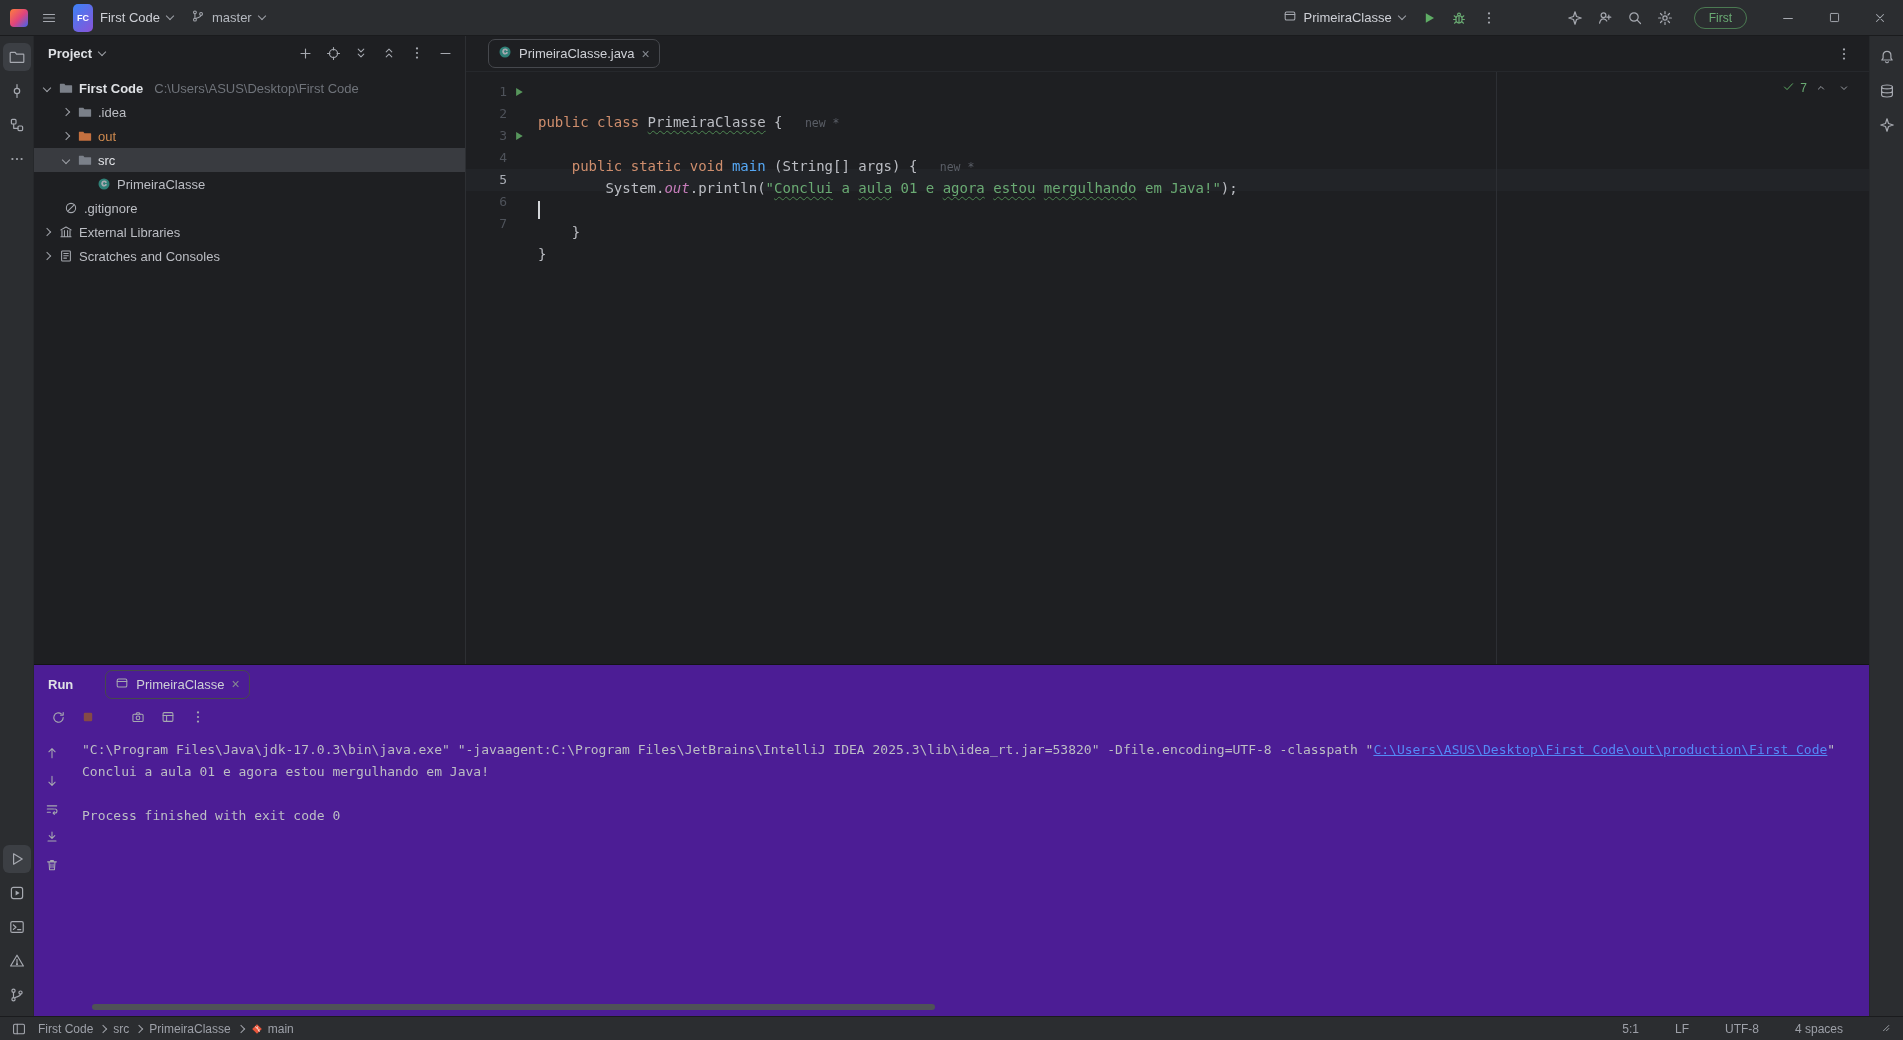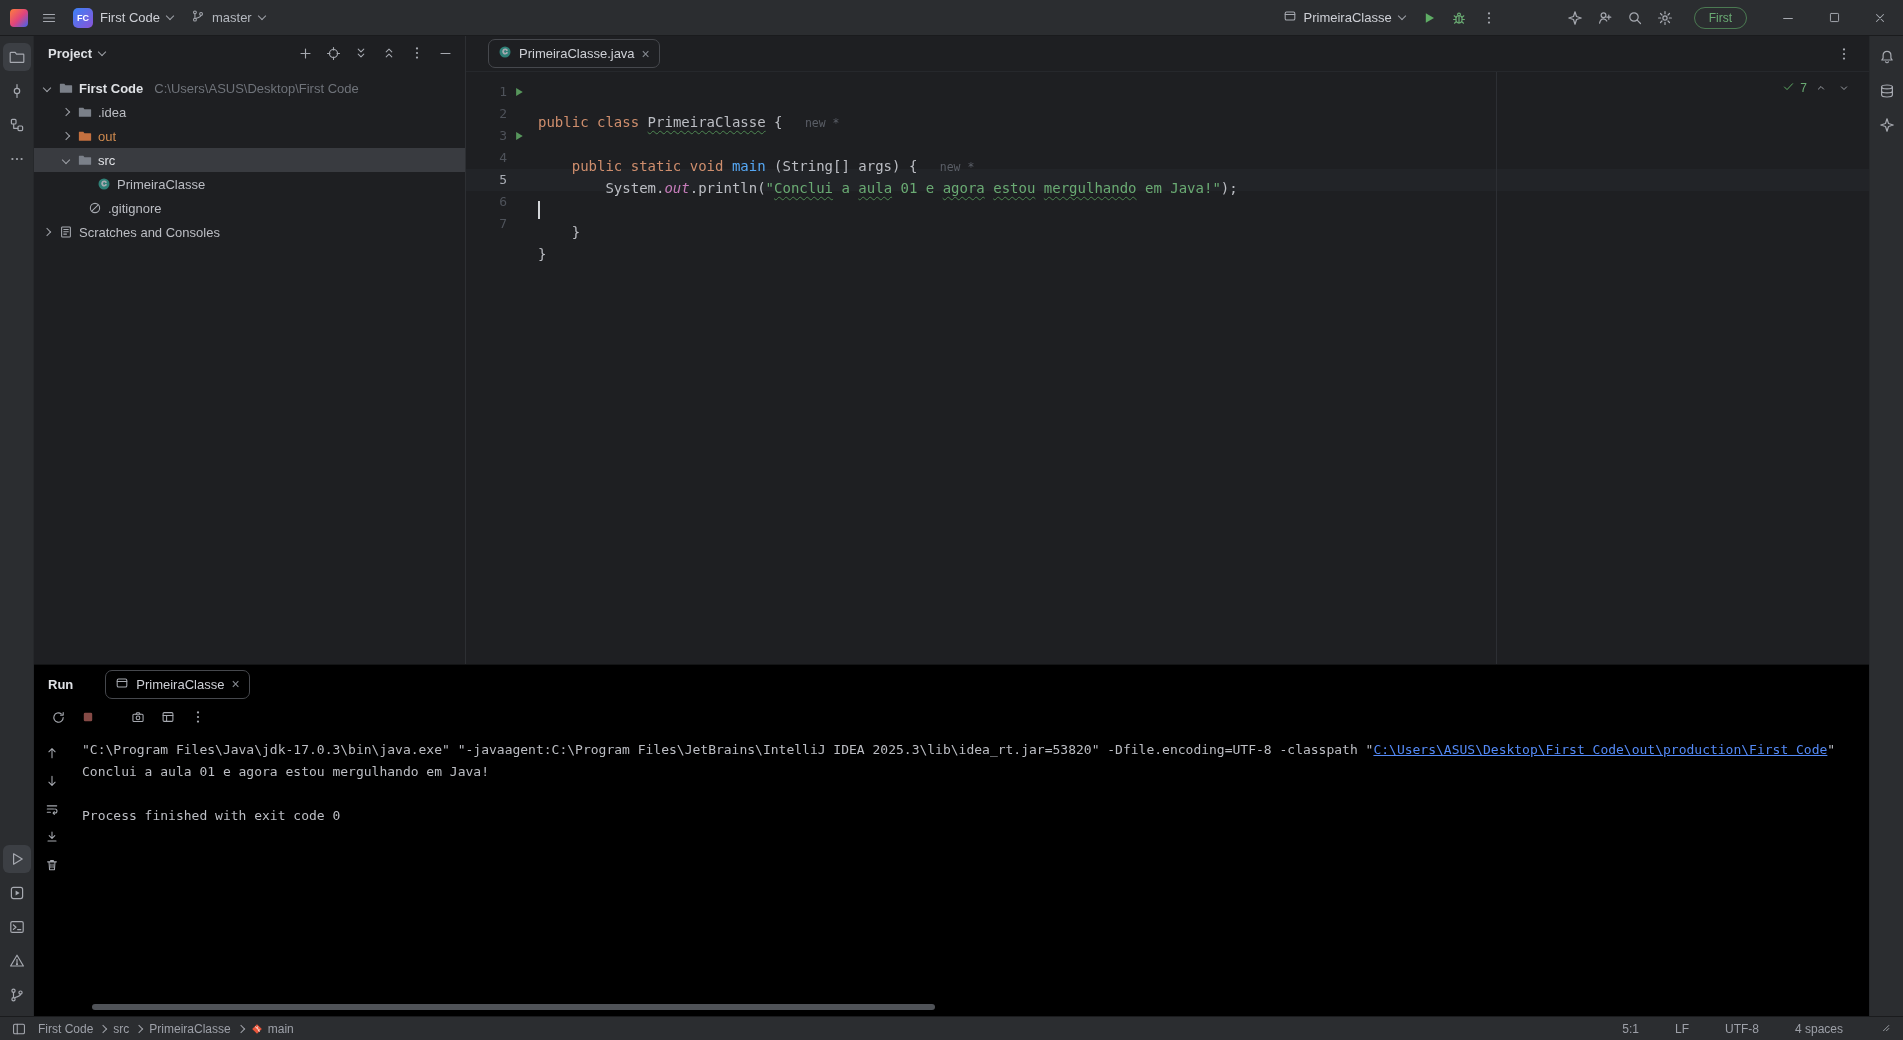--- a/index.html
+++ b/index.html
@@ -10,21 +10,21 @@
   
   .titlebar { height:36px; flex:none; background:#2b2d30; display:flex; align-items:center;
     padding-left:10px; border-bottom:1px solid #1a1b1d; }
   .logo { width:18px; height:18px; border-radius:4px; flex:none;
     background:linear-gradient(135deg,#ff7e3d,#e0447c 52%,#3e63f0); margin-right:6px; }
   .icon-btn { width:30px; height:30px; border:none; background:transparent; border-radius:6px;
     display:flex; align-items:center; justify-content:center; flex:none; }
   .widget { display:flex; align-items:center; gap:7px; padding:4px 9px; border:none; background:transparent;
     border-radius:6px; color:#ced0d6; font-size:13px; }
   .widget .dim { color:#b4b8bf; }
-  .fc-badge { width:20px; height:20px; border-radius:5px; background:linear-gradient(135deg,#3b82f6,#8a53d8);
+  .fc-badge { width:20px; height:28px; border-radius:5px; background:linear-gradient(135deg,#3b82f6,#8a53d8);
     color:#fff; font-size:9px; font-weight:bold; display:flex; align-items:center; justify-content:center; }
   .chev { width:6px; height:6px; border-right:1.3px solid #9ea1a8; border-bottom:1.3px solid #9ea1a8;
     display:inline-block; transform:rotate(45deg); margin-top:-3px; }
   .chev.right { transform:rotate(-45deg); margin:0; }
   .tb-right { margin-left:auto; display:flex; align-items:center; }
   .tb-spacer { width:56px; }
   .trial { border:1px solid #4b7a52; color:#6aab73; font-size:12px; padding:3px 14px; border-radius:20px;
     margin:0 18px 0 14px; background:transparent; }
   .win-btn { width:46px; height:36px; border:none; background:transparent; display:flex;
     align-items:center; justify-content:center; }
@@ -89,21 +89,21 @@
   .field { color:#c77dbb; font-style:italic; }
   .str { color:#6aab73; }
   .typo { text-decoration:underline wavy #4e8752 1px; text-underline-offset:3px; }
   .inlay { color:#5a5e66; font-size:11.5px; margin-left:14px; font-family:"DejaVu Sans Mono",monospace; }
   .caret { position:absolute; left:0; top:2px; width:1.6px; height:18px; background:#d4d6da; }
   .inspections { position:absolute; top:7px; right:16px; display:flex; align-items:center; gap:5px;
     font-size:12px; color:#6aab73; }
   .inspections .icon-btn { width:18px; height:18px; }
 
   
-  .run-panel { flex:1; min-height:0; background:#000000; border-top:1px solid #131415;
+  .run-panel { flex:1; min-height:0; background:#4c1d95; border-top:1px solid #131415;
     display:flex; flex-direction:column; }
   .run-header { height:38px; flex:none; display:flex; align-items:center; padding-left:14px; }
   .run-title { font-size:13px; font-weight:bold; color:#dfe1e5; margin-right:32px; }
   .run-toolbar-h { height:28px; flex:none; display:flex; align-items:center; gap:6px; padding-left:12px; }
   .run-toolbar-h .gap { width:14px; }
   .run-toolbar-h .icon-btn, .run-toolbar-v .icon-btn { width:24px; height:24px; }
   .run-body { flex:1; position:relative; min-height:0; }
   .run-toolbar-v { position:absolute; left:6px; top:10px; display:flex; flex-direction:column; gap:4px; }
   .console-wrap { position:absolute; left:48px; right:0; top:0; bottom:0; overflow:hidden; }
   .console { font-family:"DejaVu Sans Mono",monospace; font-size:13px; line-height:22px; padding-top:8px;
@@ -368,29 +368,38 @@
               <div class="tree-row" style="padding-left: 48px;">
                 <span class="tchev none"></span>
                 <span class="ticon">
                   <svg width="14" height="14" viewBox="0 0 16 16" fill="none" stroke="#a6a9b0" stroke-width="1.2" stroke-linecap="round" stroke-linejoin="round">
                     <circle cx="8" cy="8" r="6.3" fill="#2f8077" stroke="none"></circle>
                     <text x="8" y="10.8" font-size="8" font-family="sans-serif" fill="#e8f2f0" text-anchor="middle">C</text>
                   </svg>
                 </span>
                 <span class="tlabel">PrimeiraClasse</span>
               </div>
-              <div class="tree-row" style="padding-left: 39px;">
+              <div class="tree-row" style="padding-left: 15px;">
                 <span class="tchev none"></span>
                 <span class="ticon">
                   <svg width="14" height="14" viewBox="0 0 16 16" fill="none" stroke="#a6a9b0" stroke-width="1.2" stroke-linecap="round" stroke-linejoin="round">
                     <circle cx="8" cy="8" r="5.3"></circle>
                     <path d="M4.6 11.4l6.8-6.8"></path>
                   </svg>
                 </span>
                 <span class="tlabel">.gitignore</span>
+              </div>
+              <div class="tree-row" style="padding-left: 10px;">
+                <span class="tchev right"></span>
+                <span class="ticon">
+                  <svg width="14" height="14" viewBox="0 0 16 16" fill="none" stroke="#a6a9b0" stroke-width="1.2" stroke-linecap="round" stroke-linejoin="round">
+                    <path d="M2.2 5.6L8 2.2l5.8 3.4M3.4 6.4v6.2M6.2 6.4v6.2M9.8 6.4v6.2M12.6 6.4v6.2M2.2 13.4h11.6"></path>
+                  </svg>
+                </span>
+                <span class="tlabel">External Libraries</span>
               </div>
               <div class="tree-row" style="padding-left: 10px;">
                 <span class="tchev right"></span>
                 <span class="ticon">
                   <svg width="14" height="14" viewBox="0 0 16 16" fill="none" stroke="#a6a9b0" stroke-width="1.2" stroke-linecap="round" stroke-linejoin="round">
                     <rect x="3" y="2.2" width="10" height="11.6" rx="1"></rect>
                     <path d="M5.4 5.2h5.2M5.4 7.8h5.2M5.4 10.4h3.2"></path>
                   </svg>
                 </span>
                 <span class="tlabel">Scratches and Consoles</span>

